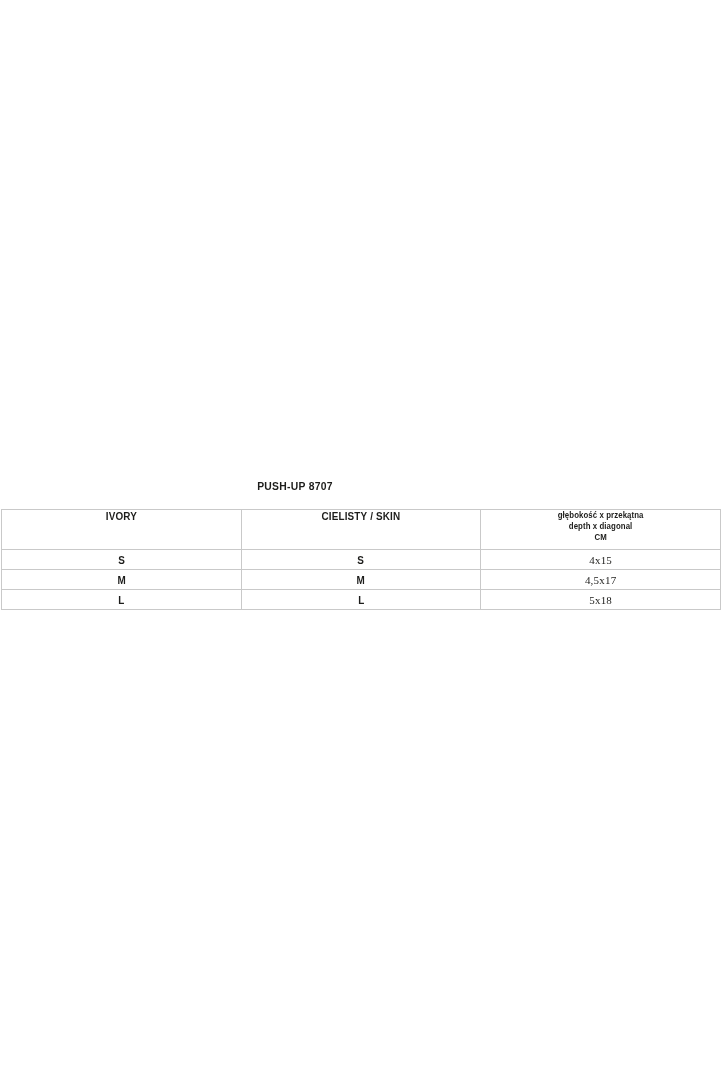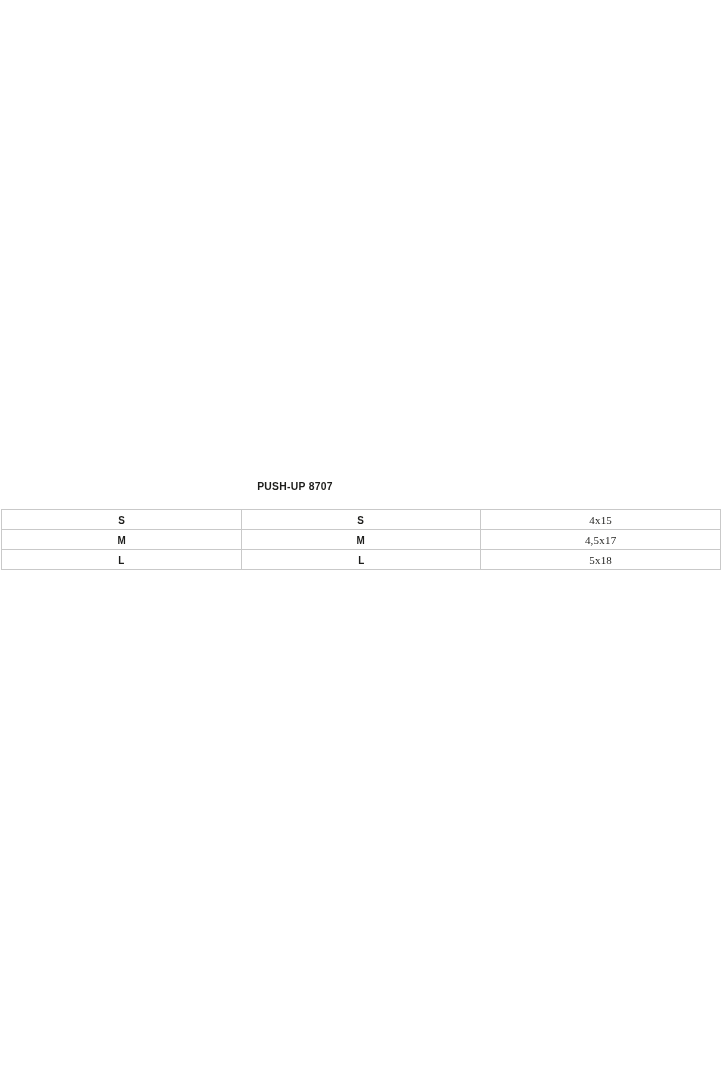--- a/index.html
+++ b/index.html
@@ -88,20 +88,33 @@
 <body>
 
 <div class="page">
 
   <div class="title">
     <span class="cond">PUSH-UP 8707</span>
   </div>
 
   <table class="size-chart">
     <tbody>
+      <tr class="header-row">
+        <td class="hdr-main">
+          <span class="cond">IVORY</span>
+        </td>
+        <td class="hdr-main">
+          <span class="cond">CIELISTY / SKIN</span>
+        </td>
+        <td class="hdr-small">
+          <span class="hdr-line"><span class="cond">głębokość x przekątna</span></span>
+          <span class="hdr-line"><span class="cond">depth x diagonal</span></span>
+          <span class="hdr-line"><span class="cond">CM</span></span>
+        </td>
+      </tr>
 
       <tr class="data-row">
         <td class="cell-size">
           <span class="cond">S</span>
         </td>
         <td class="cell-size">
           <span class="cond">S</span>
         </td>
         <td class="cell-dim">4x15</td>
       </tr>

